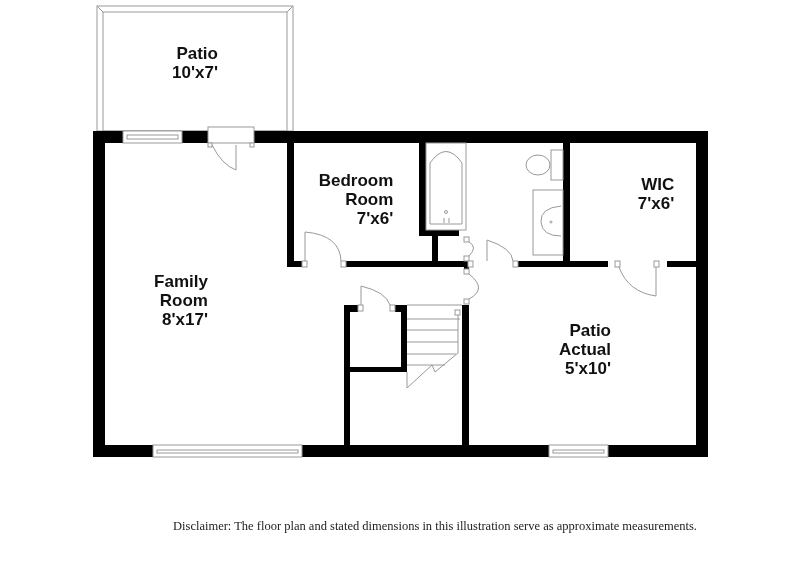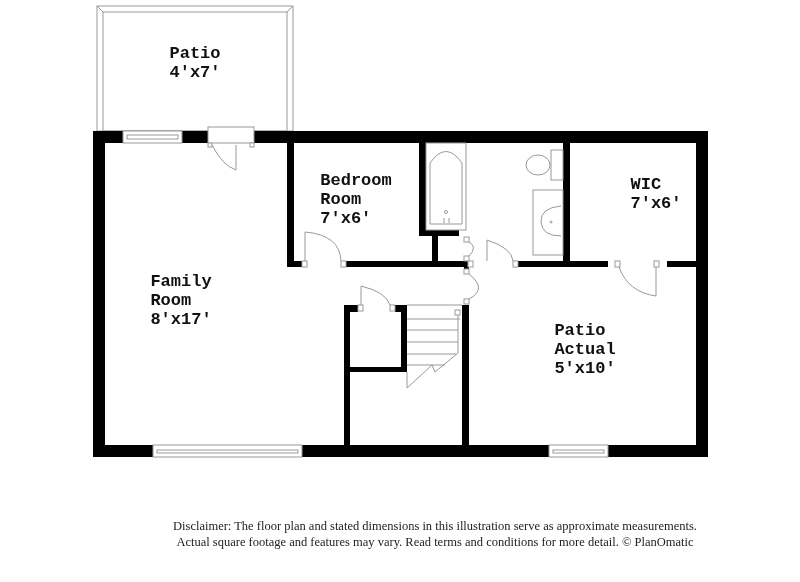--- a/index.html
+++ b/index.html
@@ -1,18 +1,18 @@
 <!DOCTYPE html>
 <html><head>
 <meta charset="utf-8">
 <style>
   html, body { margin:0; padding:0; background:#fff; }
   body { width:800px; height:582px; position:relative; overflow:hidden; font-family:"DejaVu Serif", serif; }
   #plan { position:absolute; left:0; top:0; }
-  .label { position:absolute; text-align:left; font-family:Liberation Mono, monospace; font-weight:bold; color:#111; line-height:19px; font-size:17px; transform:translateX(-50%); white-space:nowrap; }
+  .label { position:absolute; text-align:right; font-family:Liberation Sans, sans-serif; font-weight:bold; color:#111; line-height:19px; font-size:17px; transform:translateX(-50%); white-space:nowrap; }
   .label div { display:block; }
   .disclaimer { position:absolute; left:0; width:800px; top:518px; text-align:center; font-family:"Liberation Serif", serif; font-size:12.5px; color:#222; line-height:16px; }
   .disclaimer div { padding-left:70px; }
 </style>
 </head>
 <body>
 
 <svg id="plan" width="800" height="582" viewBox="0 0 800 582">
 
   <g fill="none" stroke="#999" stroke-width="1">
@@ -107,21 +107,21 @@
     <rect x="551" y="150" width="12" height="30"></rect>
     <ellipse cx="538" cy="165" rx="12" ry="10"></ellipse>
     <rect x="533" y="190" width="30" height="65"></rect>
     <path d="M561 206 Q540 208 541 222 Q542 236 561 236"></path>
     <circle cx="551" cy="222" r="1"></circle>
   </g>
 </svg>
 
 <div class="label" style="left:195px;top:44px;">
   <div>Patio</div>
-  <div>4'x7'</div>
+  <div>10'x7'</div>
 </div>
 <div class="label" style="left:356px;top:171px;">
   <div>Bedroom</div>
   <div>Room</div>
   <div>7'x6'</div>
 </div>
 <div class="label" style="left:656px;top:175px;">
   <div>WIC</div>
   <div>7'x6'</div>
 </div>
@@ -131,14 +131,13 @@
   <div>8'x17'</div>
 </div>
 <div class="label" style="left:585px;top:321px;">
   <div>Patio</div>
   <div>Actual</div>
   <div>5'x10'</div>
 </div>
 
 <div class="disclaimer">
   <div>Disclaimer: The floor plan and stated dimensions in this illustration serve as approximate measurements.</div>
-  <div>Actual square footage and features may vary. Read terms and conditions for more detail. © PlanOmatic</div>
 </div>
 
 </body></html>

